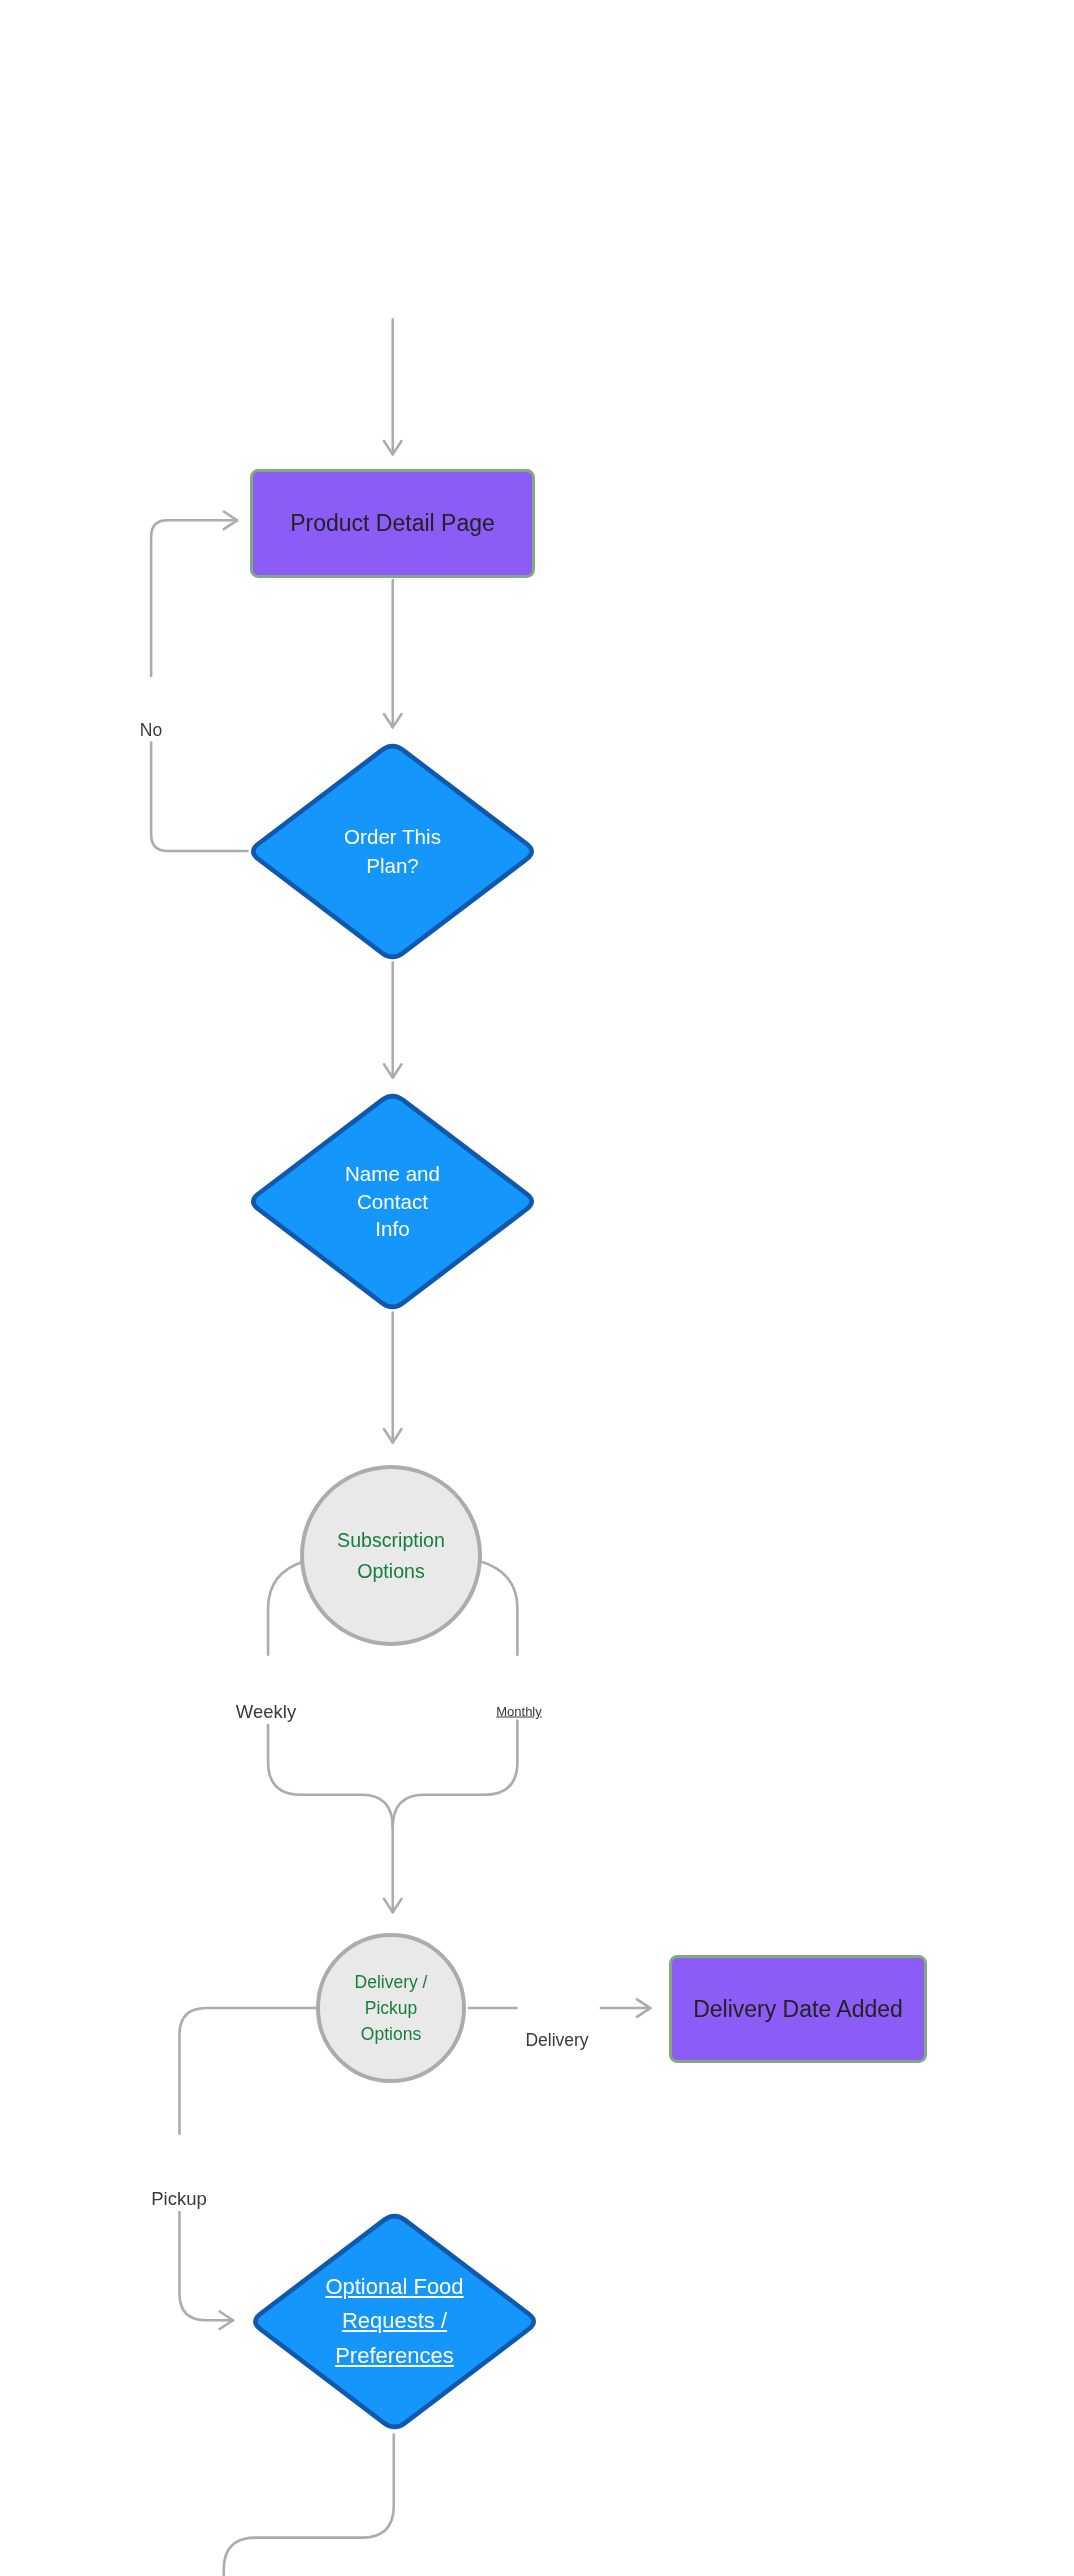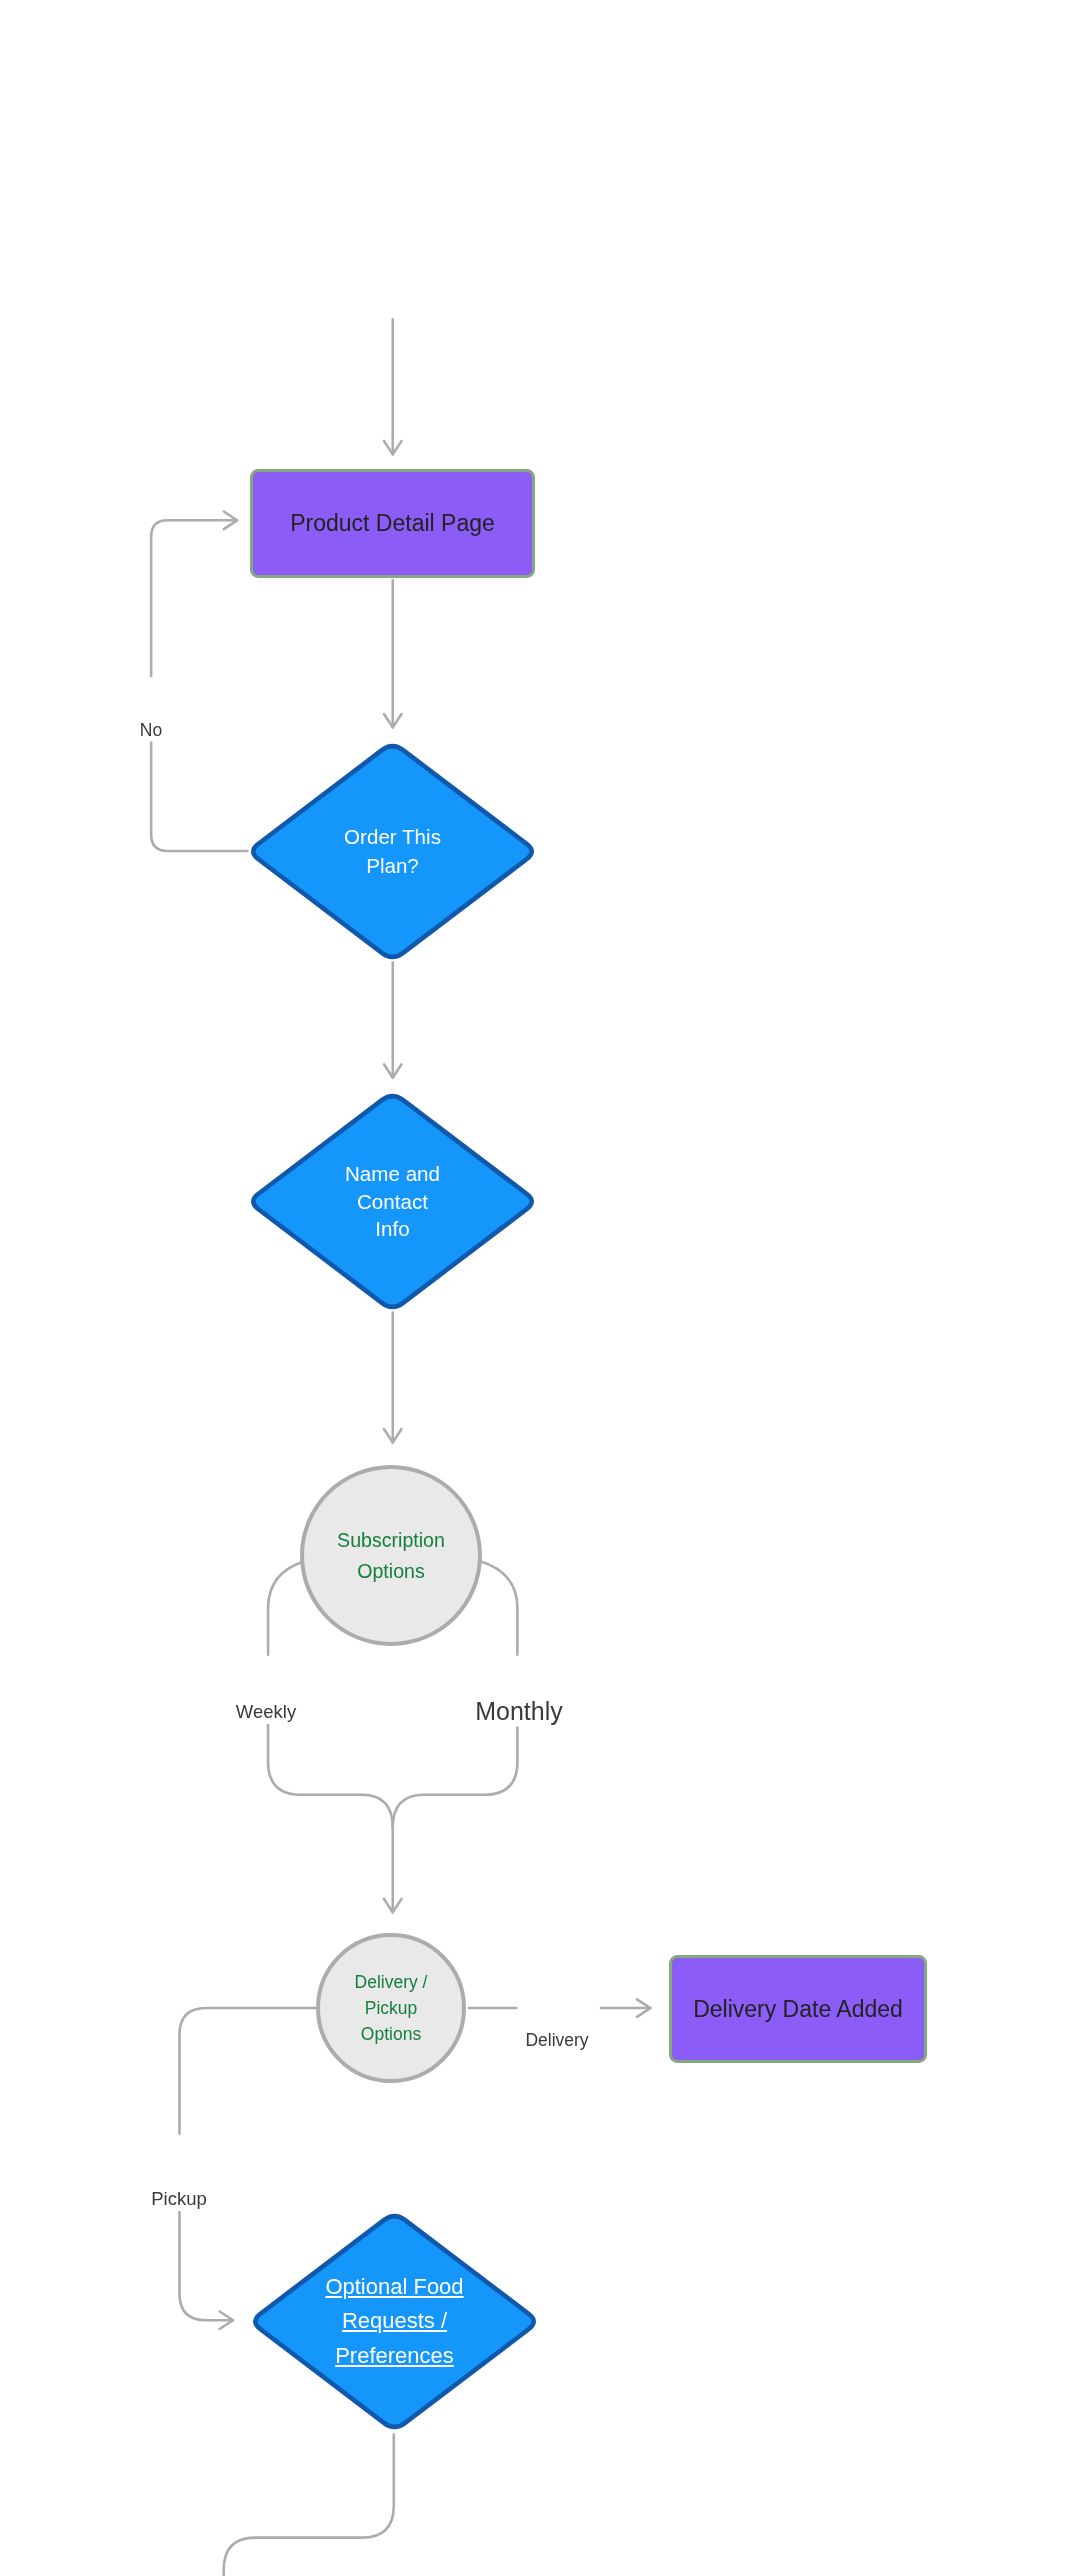--- a/index.html
+++ b/index.html
@@ -117,18 +117,18 @@
     </svg>
     <div class="dlabel" style="font-size:22px;line-height:1.55;text-decoration:underline;">
       <div>Optional Food</div>
       <div>Requests /</div>
       <div>Preferences</div>
     </div>
   </div>
 
   <div class="edge-label" style="left:151px;top:698px;font-size:17.5px;">No</div>
   <div class="edge-label" style="left:266px;top:1680px;font-size:18.5px;">Weekly</div>
-  <div class="edge-label" style="left:519px;top:1679px;font-size:25px;">Monthly</div>
+  <div class="edge-label" style="left:519px;top:1679px;font-size:13px;text-decoration:underline;">Monthly</div>
   <div class="edge-label" style="left:557px;top:2008px;font-size:17.5px;">Delivery</div>
   <div class="edge-label" style="left:179px;top:2167px;font-size:18.5px;">Pickup</div>
 
 </div>
 
 
 </body></html>

